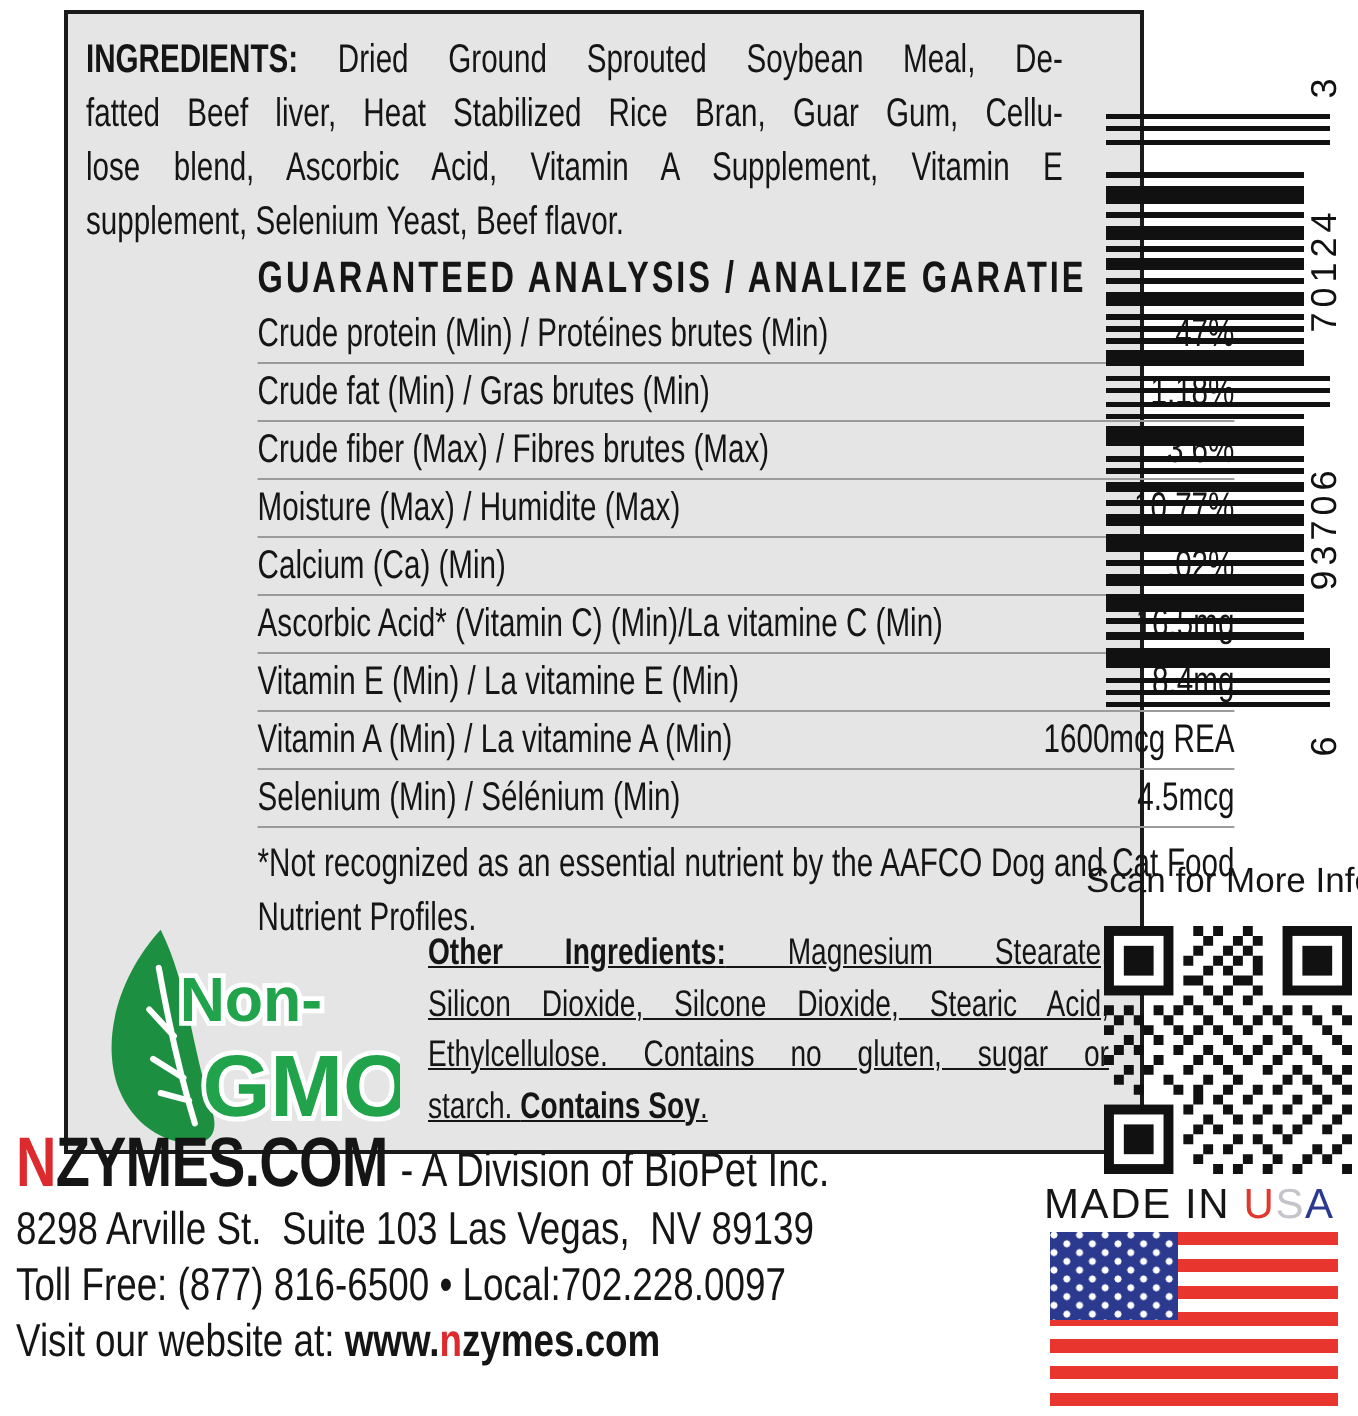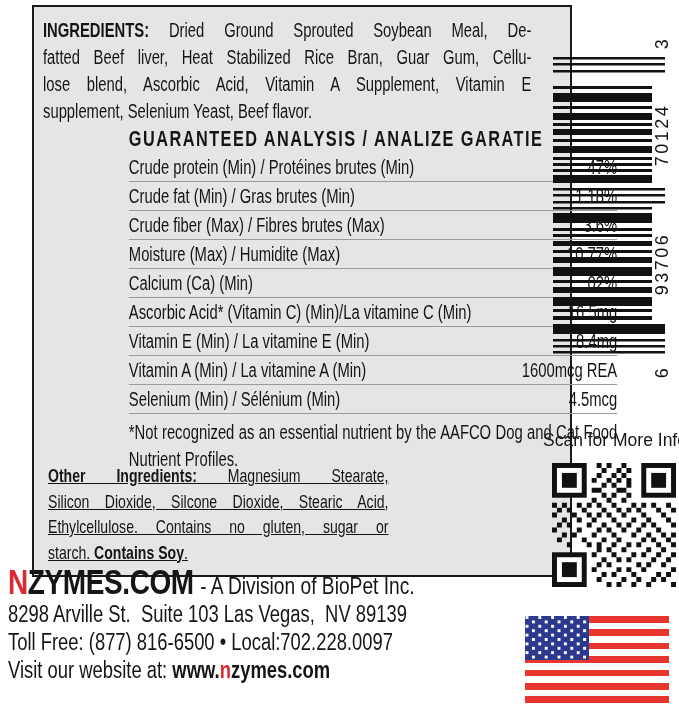--- a/index.html
+++ b/index.html
@@ -137,20 +137,28 @@
       </div>
       <div class="ga-row">
         <span>Selenium (Min) / Sélénium (Min)</span>
         <span class="val">4.5mcg</span>
       </div>
 
       <div class="footnote">*Not recognized as an essential nutrient by the AAFCO Dog and Cat Food Nutrient Profiles.</div>
     </div>
 
     <div class="bottom-row">
+      <div class="ngmo-wrap">
+        <svg width="152" height="112" viewBox="0 0 160 118">
+          <path d="M34,2 C12,26 2,60 12,86 C20,106 38,116 54,114 C62,113 64,106 61,97 C50,62 48,30 34,2 Z" fill="#1c8f41"></path>
+          <path d="M52,104 C44,78 38,50 33,22 M46,80 L30,70 M49,92 L34,88 M41,58 L28,44" stroke="#ffffff" stroke-width="3.2" fill="none" stroke-linecap="round"></path>
+          <text x="44" y="50" font-family="Liberation Sans, sans-serif" font-size="33" font-weight="bold" fill="#21a34c" stroke="#ffffff" stroke-width="5" paint-order="stroke">Non-</text>
+          <text x="56" y="100" font-family="Liberation Sans, sans-serif" font-size="46" font-weight="bold" fill="#21a34c" stroke="#ffffff" stroke-width="5" paint-order="stroke">GMO</text>
+        </svg>
+      </div>
       <div class="oi-outer">
         <div class="oi cond">
           <div class="jl"><span class="b">Other Ingredients:</span><span> Magnesium Stearate,</span></div>
           <div class="jl">Silicon Dioxide, Silcone Dioxide, Stearic Acid,</div>
           <div class="jl">Ethylcellulose. Contains no gluten, sugar or</div>
           <div class="jl-last"><span>starch. </span><span class="b">Contains Soy</span><span>.</span></div>
         </div>
       </div>
     </div>
   </div>
@@ -228,18 +236,19 @@
         <rect x="95" y="5" width="25" height="25" fill="#ffffff"></rect>
         <rect x="100" y="10" width="15" height="15"></rect>
       <rect x="0" y="90" width="35" height="35"></rect>
         <rect x="5" y="95" width="25" height="25" fill="#ffffff"></rect>
         <rect x="10" y="100" width="15" height="15"></rect>
 
       <path d="M45 0h5v5h-5zM55 0h5v5h-5zM70 0h5v5h-5zM50 5h5v5h-5zM65 5h5v5h-5zM75 5h5v5h-5zM45 10h5v5h-5zM60 10h5v5h-5zM70 10h5v5h-5zM40 15h5v5h-5zM55 15h5v5h-5zM65 15h5v5h-5zM75 15h5v5h-5zM50 20h5v5h-5zM60 20h5v5h-5zM75 20h5v5h-5zM40 25h5v5h-5zM45 25h5v5h-5zM65 25h5v5h-5zM70 25h5v5h-5zM50 30h5v5h-5zM60 30h5v5h-5zM75 30h5v5h-5zM40 35h5v5h-5zM55 35h5v5h-5zM70 35h5v5h-5zM0 40h5v5h-5zM10 40h5v5h-5zM25 40h5v5h-5zM35 40h5v5h-5zM45 40h5v5h-5zM60 40h5v5h-5zM80 40h5v5h-5zM90 40h5v5h-5zM100 40h5v5h-5zM115 40h5v5h-5zM5 45h5v5h-5zM15 45h5v5h-5zM30 45h5v5h-5zM50 45h5v5h-5zM65 45h5v5h-5zM75 45h5v5h-5zM85 45h5v5h-5zM105 45h5v5h-5zM120 45h5v5h-5zM0 50h5v5h-5zM20 50h5v5h-5zM35 50h5v5h-5zM45 50h5v5h-5zM55 50h5v5h-5zM70 50h5v5h-5zM90 50h5v5h-5zM110 50h5v5h-5zM10 55h5v5h-5zM25 55h5v5h-5zM40 55h5v5h-5zM60 55h5v5h-5zM80 55h5v5h-5zM95 55h5v5h-5zM115 55h5v5h-5zM5 60h5v5h-5zM15 60h5v5h-5zM35 60h5v5h-5zM50 60h5v5h-5zM65 60h5v5h-5zM75 60h5v5h-5zM90 60h5v5h-5zM100 60h5v5h-5zM120 60h5v5h-5zM0 65h5v5h-5zM25 65h5v5h-5zM45 65h5v5h-5zM55 65h5v5h-5zM70 65h5v5h-5zM85 65h5v5h-5zM105 65h5v5h-5zM10 70h5v5h-5zM20 70h5v5h-5zM40 70h5v5h-5zM60 70h5v5h-5zM80 70h5v5h-5zM95 70h5v5h-5zM110 70h5v5h-5zM120 70h5v5h-5zM5 75h5v5h-5zM30 75h5v5h-5zM50 75h5v5h-5zM65 75h5v5h-5zM90 75h5v5h-5zM100 75h5v5h-5zM115 75h5v5h-5zM15 80h5v5h-5zM35 80h5v5h-5zM45 80h5v5h-5zM60 80h5v5h-5zM75 80h5v5h-5zM85 80h5v5h-5zM105 80h5v5h-5zM120 80h5v5h-5zM45 85h5v5h-5zM55 85h5v5h-5zM70 85h5v5h-5zM95 85h5v5h-5zM110 85h5v5h-5zM40 90h5v5h-5zM60 90h5v5h-5zM80 90h5v5h-5zM90 90h5v5h-5zM105 90h5v5h-5zM120 90h5v5h-5zM50 95h5v5h-5zM65 95h5v5h-5zM75 95h5v5h-5zM100 95h5v5h-5zM115 95h5v5h-5zM45 100h5v5h-5zM55 100h5v5h-5zM85 100h5v5h-5zM95 100h5v5h-5zM110 100h5v5h-5zM40 105h5v5h-5zM65 105h5v5h-5zM75 105h5v5h-5zM90 105h5v5h-5zM120 105h5v5h-5zM50 110h5v5h-5zM60 110h5v5h-5zM80 110h5v5h-5zM105 110h5v5h-5zM115 110h5v5h-5zM45 115h5v5h-5zM70 115h5v5h-5zM85 115h5v5h-5zM100 115h5v5h-5zM110 115h5v5h-5zM55 120h5v5h-5zM65 120h5v5h-5zM80 120h5v5h-5zM95 120h5v5h-5zM120 120h5v5h-5z"></path>
     </g>
   </svg>
 
+  <div class="made-in"><span>MADE IN </span><span class="mi-u">U</span><span class="mi-s">S</span><span class="mi-a">A</span></div>
 
   <div class="flag">
     <div class="canton"></div>
   </div>
 
 </div>
 
 </body></html>

